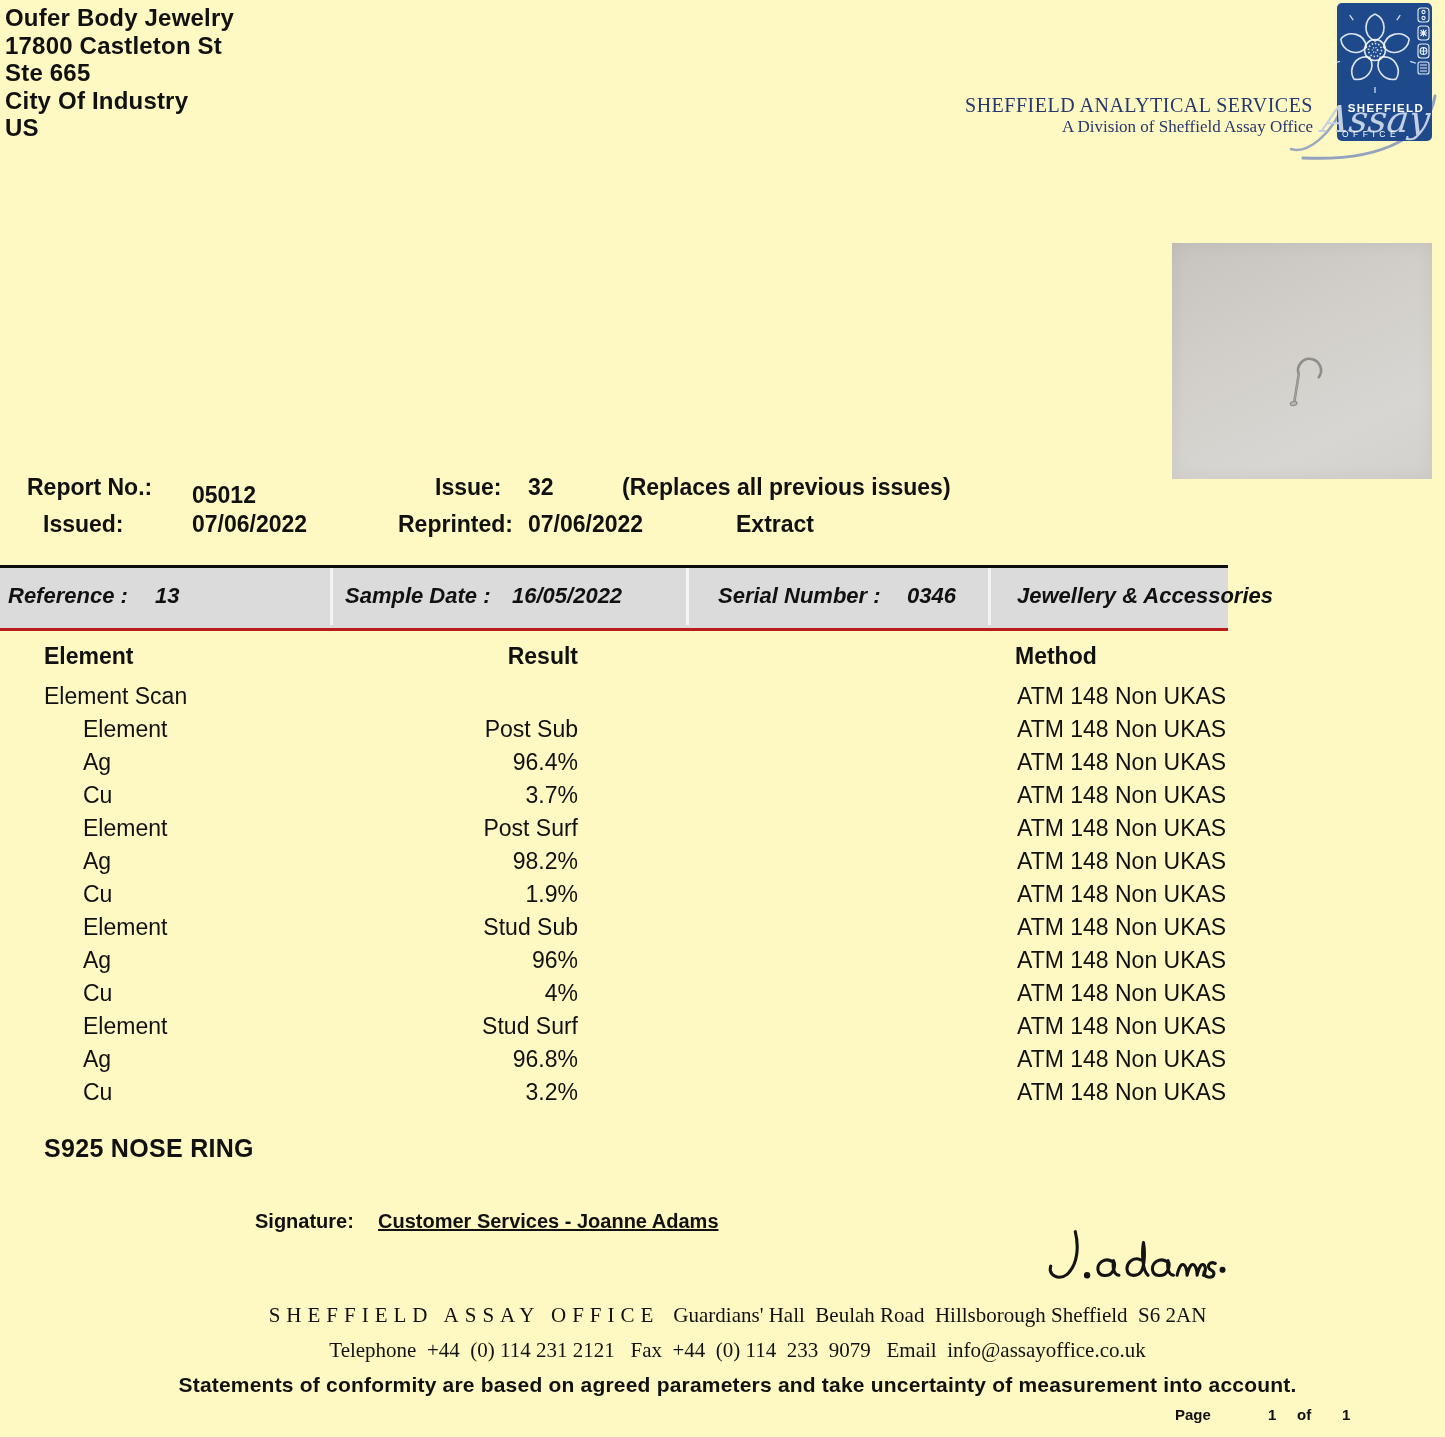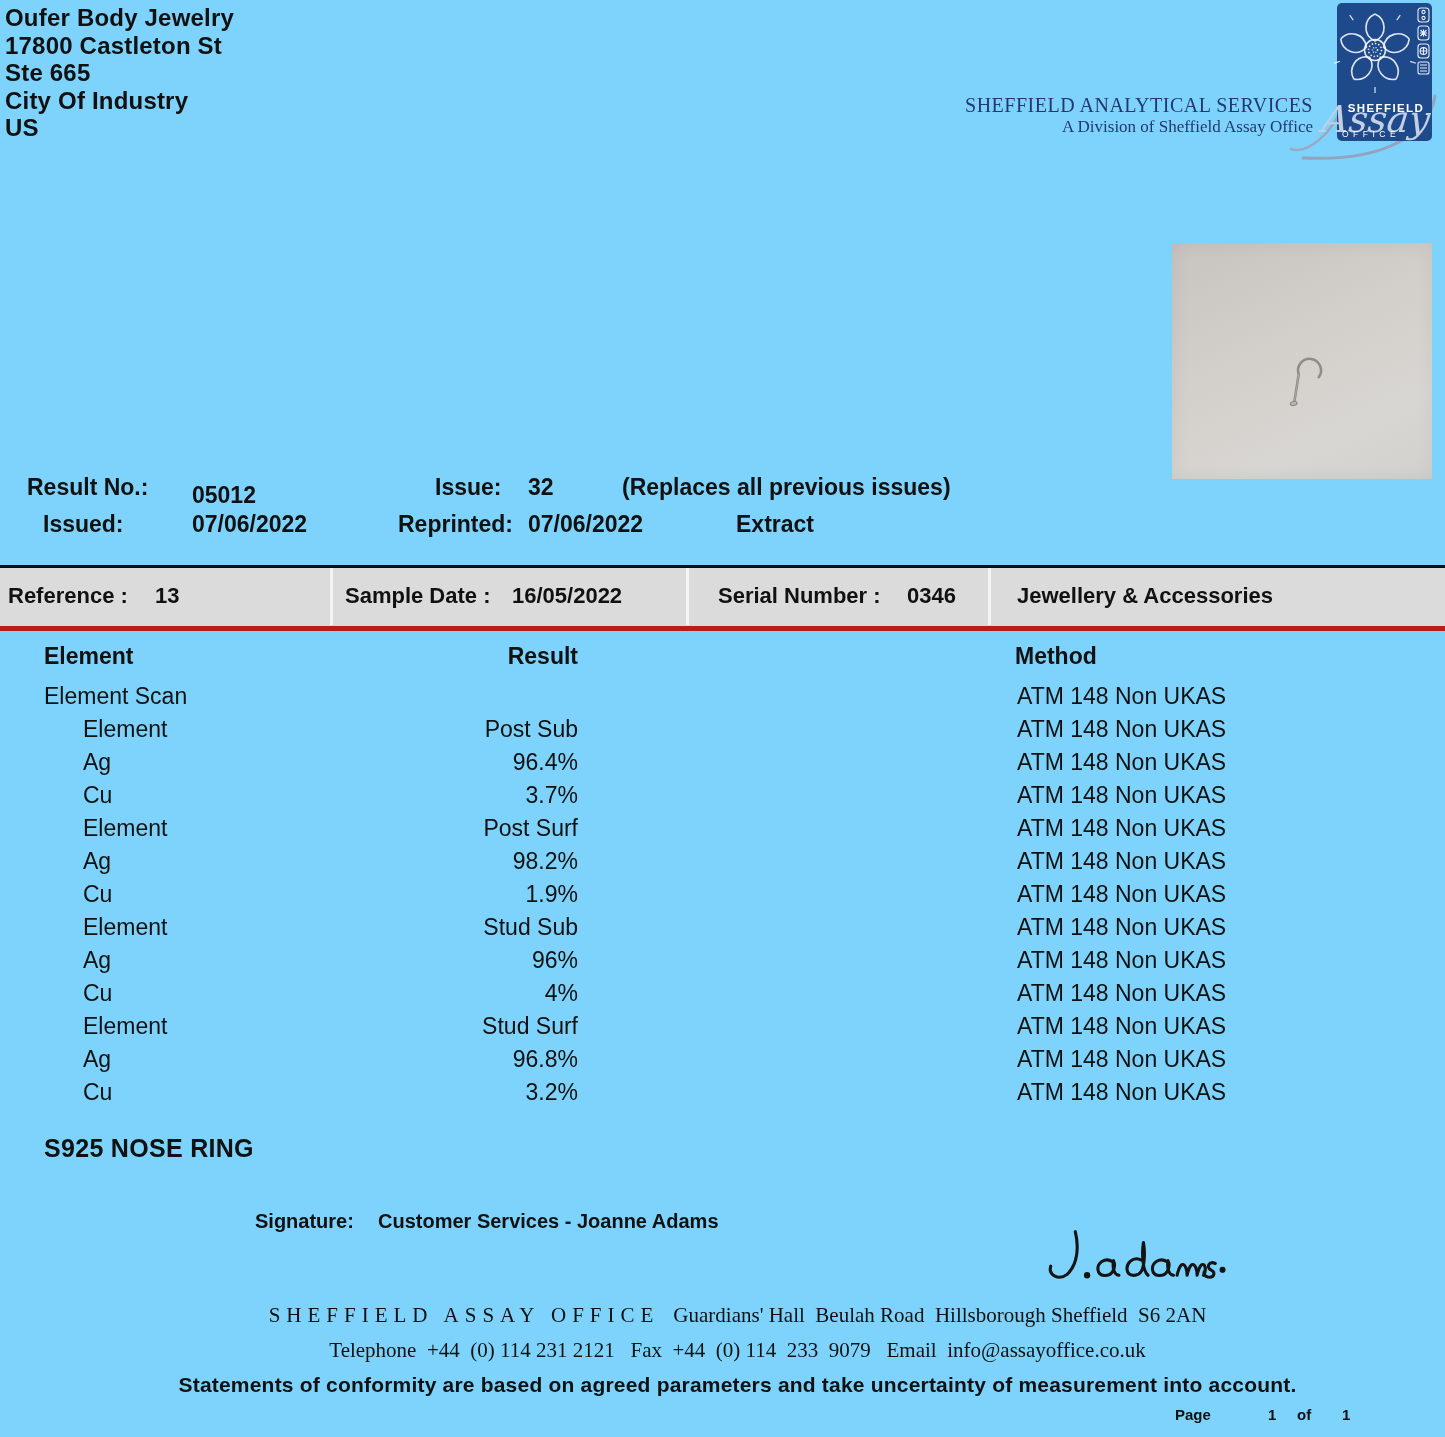--- a/index.html
+++ b/index.html
@@ -6,21 +6,21 @@
     --ink:#111111;
     --logo-blue:#1e4a8c;
     --navy:#26376e;
     --banner-grey:#dbdbdb;
   }
   *{margin:0;padding:0;box-sizing:border-box;}
   html,body{background:#ffffff;}
   #page{
     position:relative;
     width:1445px;height:1437px;
-    background:#7dd3fc;
+    background:#fef9c3;
     font-family:"Liberation Sans", sans-serif;
     color:var(--ink);
     overflow:hidden;
   }
   .abs{position:absolute;}
 
   
   .address{left:5px;top:4px;font-size:24px;font-weight:bold;line-height:27.5px;letter-spacing:.2px;}
 
   
@@ -37,42 +37,43 @@
     background:linear-gradient(155deg,#c7c3be 0%,#d2cfca 40%,#d8d6d2 75%,#d3d1cd 100%);
     box-shadow:inset 0 0 18px rgba(0,0,0,.06);
   }
   .photo svg{position:absolute;left:103px;top:100px;}
 
   
   .ri{font-size:23px;font-weight:bold;white-space:nowrap;}
 
   
   .banner{
-    left:0;top:565px;width:1445px;height:66px;
+    left:0;top:565px;width:1228px;height:66px;
     background:var(--banner-grey);
     border-top:3px solid #0d0d0d;
-    border-bottom:5px solid #b91c1c;
+    border-bottom:3px solid #b91c1c;
+    font-style:italic;
   }
   .banner span{position:absolute;top:15px;font-size:22px;font-weight:bold;white-space:nowrap;}
   .banner .sep{position:absolute;top:0;width:3px;height:57px;background:#f4f4f4;}
 
   
   .thead{font-size:23px;font-weight:bold;}
   .trow{position:absolute;left:0;width:1445px;height:33px;font-size:23px;}
   .c-el{position:absolute;left:44px;white-space:nowrap;}
   .c-el.indent{left:83px;}
   .c-res{position:absolute;left:300px;width:278px;text-align:right;white-space:nowrap;}
   .c-met{position:absolute;left:1017px;white-space:nowrap;}
   .res-head{position:absolute;left:300px;width:278px;text-align:right;}
   .met-head{position:absolute;left:1015px;}
 
   .item-title{left:44px;top:1134px;font-size:25px;font-weight:bold;letter-spacing:.3px;}
 
   .sig-label{left:255px;top:1210px;font-size:20px;font-weight:bold;}
-  .sig-name{left:378px;top:1210px;font-size:20px;font-weight:bold;}
+  .sig-name{left:378px;top:1210px;font-size:20px;font-weight:bold;text-decoration:underline;}
   .sig-hand{left:1028px;top:1222px;}
 
   
   .foot{left:15px;width:1445px;text-align:center;white-space:pre;}
   .f-serif{font-family:"Liberation Serif", serif;font-size:21px;}
   .office-name{letter-spacing:6px;margin-right:14px;}
   .f1{top:1303px;}
   .f2{top:1338px;}
   .f3{top:1373px;font-size:21px;font-weight:bold;letter-spacing:.2px;}
   .pageline{top:1406px;font-size:15px;font-weight:bold;}
@@ -146,21 +147,21 @@
   <div class="abs photo">
     <svg width="62" height="64" viewBox="0 0 62 64">
       <g transform="rotate(-12 30 32)" fill="none" stroke="#8f8d89" stroke-width="2.6" stroke-linecap="round">
         <path d="M14 56 L 24 30 A 11.5 11.5 0 1 1 43 37"></path>
         <path d="M14 56 L 24 30" stroke="#a7a5a1" stroke-width="1"></path>
         <ellipse cx="13" cy="57.5" rx="3.4" ry="2" fill="#b9b7b3" stroke="#8f8d89" stroke-width="1.2"></ellipse>
       </g>
     </svg>
   </div>
 
-  <div class="abs ri" style="left:27px;  top:474px;">Result No.:</div>
+  <div class="abs ri" style="left:27px;  top:474px;">Report No.:</div>
   <div class="abs ri" style="left:192px; top:474px;margin-top:8px;">05012</div>
   <div class="abs ri" style="left:435px; top:474px;">Issue:</div>
   <div class="abs ri" style="left:528px; top:474px;">32</div>
   <div class="abs ri" style="left:622px; top:474px;">(Replaces all previous issues)</div>
 
   <div class="abs ri" style="left:43px;  top:511px;">Issued:</div>
   <div class="abs ri" style="left:192px; top:511px;">07/06/2022</div>
   <div class="abs ri" style="left:379px; top:511px;margin-left:19px;">Reprinted:</div>
   <div class="abs ri" style="left:528px; top:511px;">07/06/2022</div>
   <div class="abs ri" style="left:736px; top:511px;">Extract</div>

